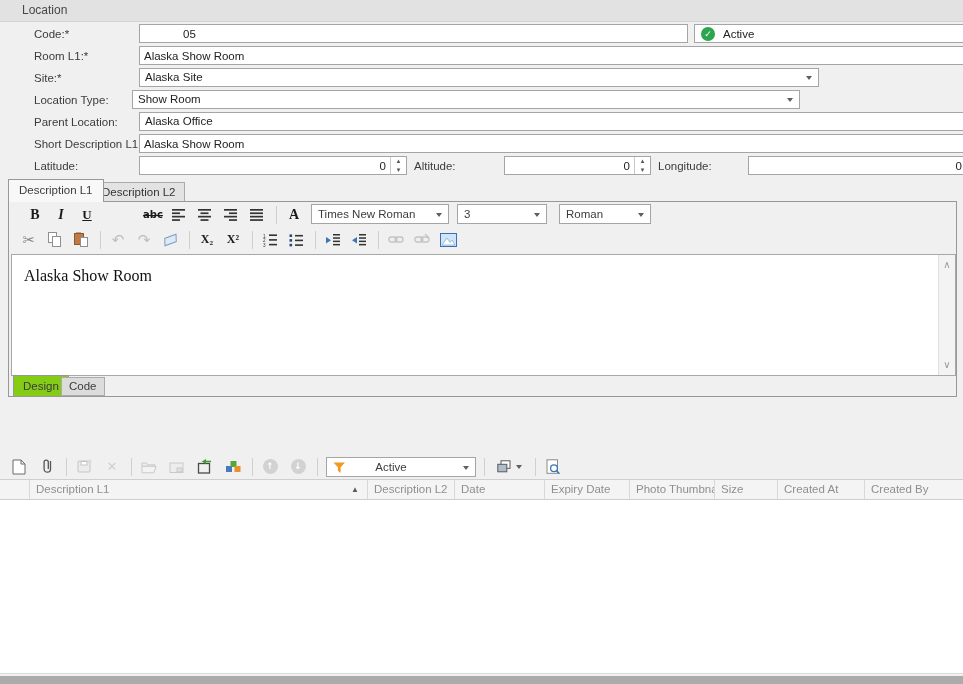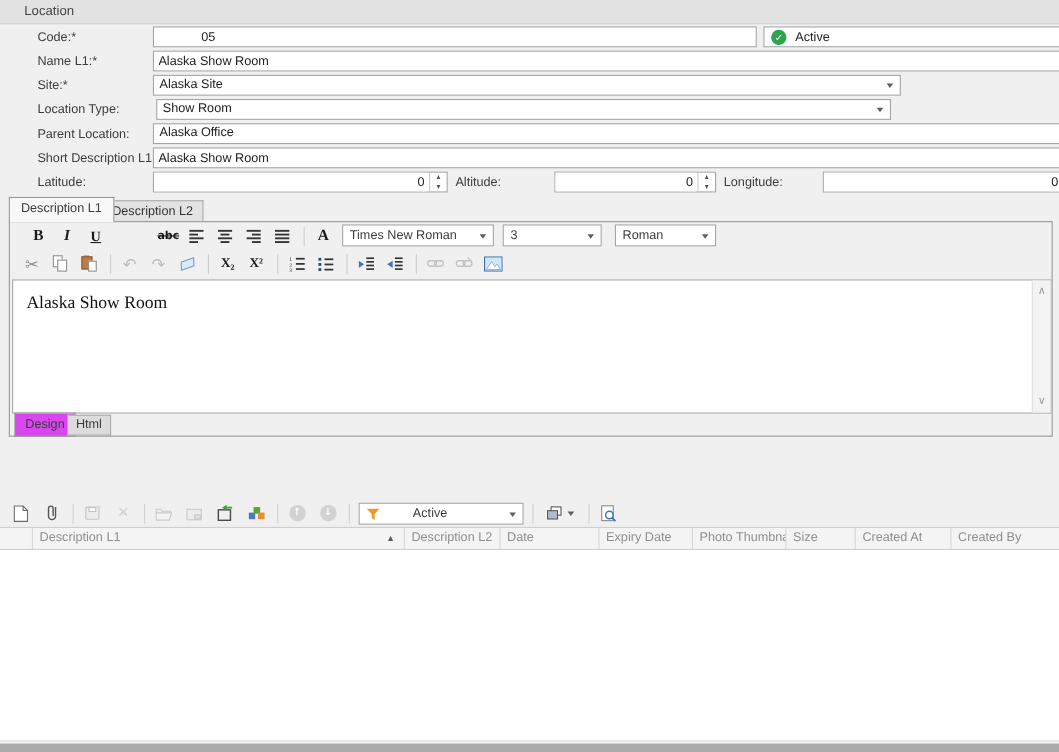--- a/index.html
+++ b/index.html
@@ -69,21 +69,21 @@
   .imgic{ line-height:0; }
 
   .editor{ position:absolute; left:2px; top:52px; width:945px; height:122px; background:#fff; border:1px solid #a8a8a8; }
   .econtent{ position:absolute; left:0; top:0; right:17px; bottom:0; padding:12px 0 0 12px;
              font-family:"Liberation Serif","DejaVu Serif",serif; font-size:16px; color:#111; }
   .escroll{ position:absolute; right:0; top:0; width:17px; bottom:0; background:#f3f3f3; border-left:1px solid #e0e0e0; }
   .esc{ position:absolute; left:0; width:16px; height:16px; text-align:center; color:#9a9a9a; font-size:10px; line-height:16px; }
   .esc.up{ top:2px; } .esc.dn{ bottom:2px; }
 
   .vtabs{ position:absolute; left:4px; top:172px; height:24px; z-index:2; }
-  .vtab-a{ position:absolute; left:0; top:1px; height:22px; background:#d946ef; border:1px solid #989898;
+  .vtab-a{ position:absolute; left:0; top:1px; height:22px; background:#84cc16; border:1px solid #989898;
            padding:0 9px; line-height:20px; font-size:11.5px; background-clip:padding-box; }
   .vtab-i{ position:absolute; left:48px; top:3px; height:19px; background:#dcdcdc; border:1px solid #ababab;
            padding:0 7px; line-height:17px; font-size:11.5px; }
 
   
   .atb{ position:absolute; top:454px; left:0; width:963px; height:25px; display:flex; align-items:center; padding-left:6px; }
   .abtn{ width:26px; height:22px; display:flex; align-items:center; justify-content:center; margin-right:2px; cursor:default; }
   .asep{ width:1px; height:18px; background:#d0d0d0; margin:0 4px; }
   .xgray{ color:#cfcfcf; font-size:13px; font-weight:bold; font-family:"DejaVu Sans",sans-serif; }
   .circ{ width:15px; height:15px; border-radius:50%; background:#d2d2d2; color:#fff; font-size:9px; font-weight:bold;
@@ -117,35 +117,35 @@
     <span class="lbl">Code:*</span>
     <input class="tb" style="left: 113px; width: 549px; padding-left: 43px;" value="05">
     <div class="combo" style="left:668px;width:289px">
       <span class="status-ico"><span>✓</span></span>
       <span class="status-txt">Active</span>
       <span class="dd tri"></span>
     </div>
   </div>
 
   <div class="frow" style="top:46px">
-    <span class="lbl">Name L1:*</span>
+    <span class="lbl">Room L1:*</span>
     <input class="tb" style="left: 113px; width: 844px;" value="Alaska Show Room">
   </div>
 
   <div class="frow" style="top:68px">
     <span class="lbl">Site:*</span>
     <div class="combo" style="left:113px;width:680px">
       <span>Alaska Site</span>
       <span class="dd tri"></span>
     </div>
   </div>
 
   <div class="frow" style="top:90px">
     <span class="lbl">Location Type:</span>
-    <div class="combo" style="left:116px;width:668px">
+    <div class="combo" style="left:106px;width:668px">
       <span>Show Room</span>
       <span class="dd tri"></span>
     </div>
   </div>
 
   <div class="frow" style="top:112px">
     <span class="lbl">Parent Location:</span>
     <div class="combo" style="left:113px;width:844px">
       <span>Alaska Office</span>
       <span class="dd tri"></span>
@@ -361,21 +361,21 @@
     <div class="editor">
       <div class="econtent">Alaska Show Room</div>
       <div class="escroll">
         <span class="esc up">∧</span>
         <span class="esc dn">∨</span>
       </div>
     </div>
 
     <div class="vtabs">
       <div class="vtab-a">Design</div>
-      <div class="vtab-i">Html</div>
+      <div class="vtab-i">Code</div>
     </div>
   </div>
 
 
   <div class="atb">
     <span class="abtn">
       <svg width="14" height="16" viewBox="0 0 14 16">
           <path d="M1 1 h8 l4 4 v10 h-12 z" fill="#fff" stroke="#6b6b6b"></path>
           <path d="M9 1 v4 h4" fill="none" stroke="#6b6b6b"></path>
         </svg>

